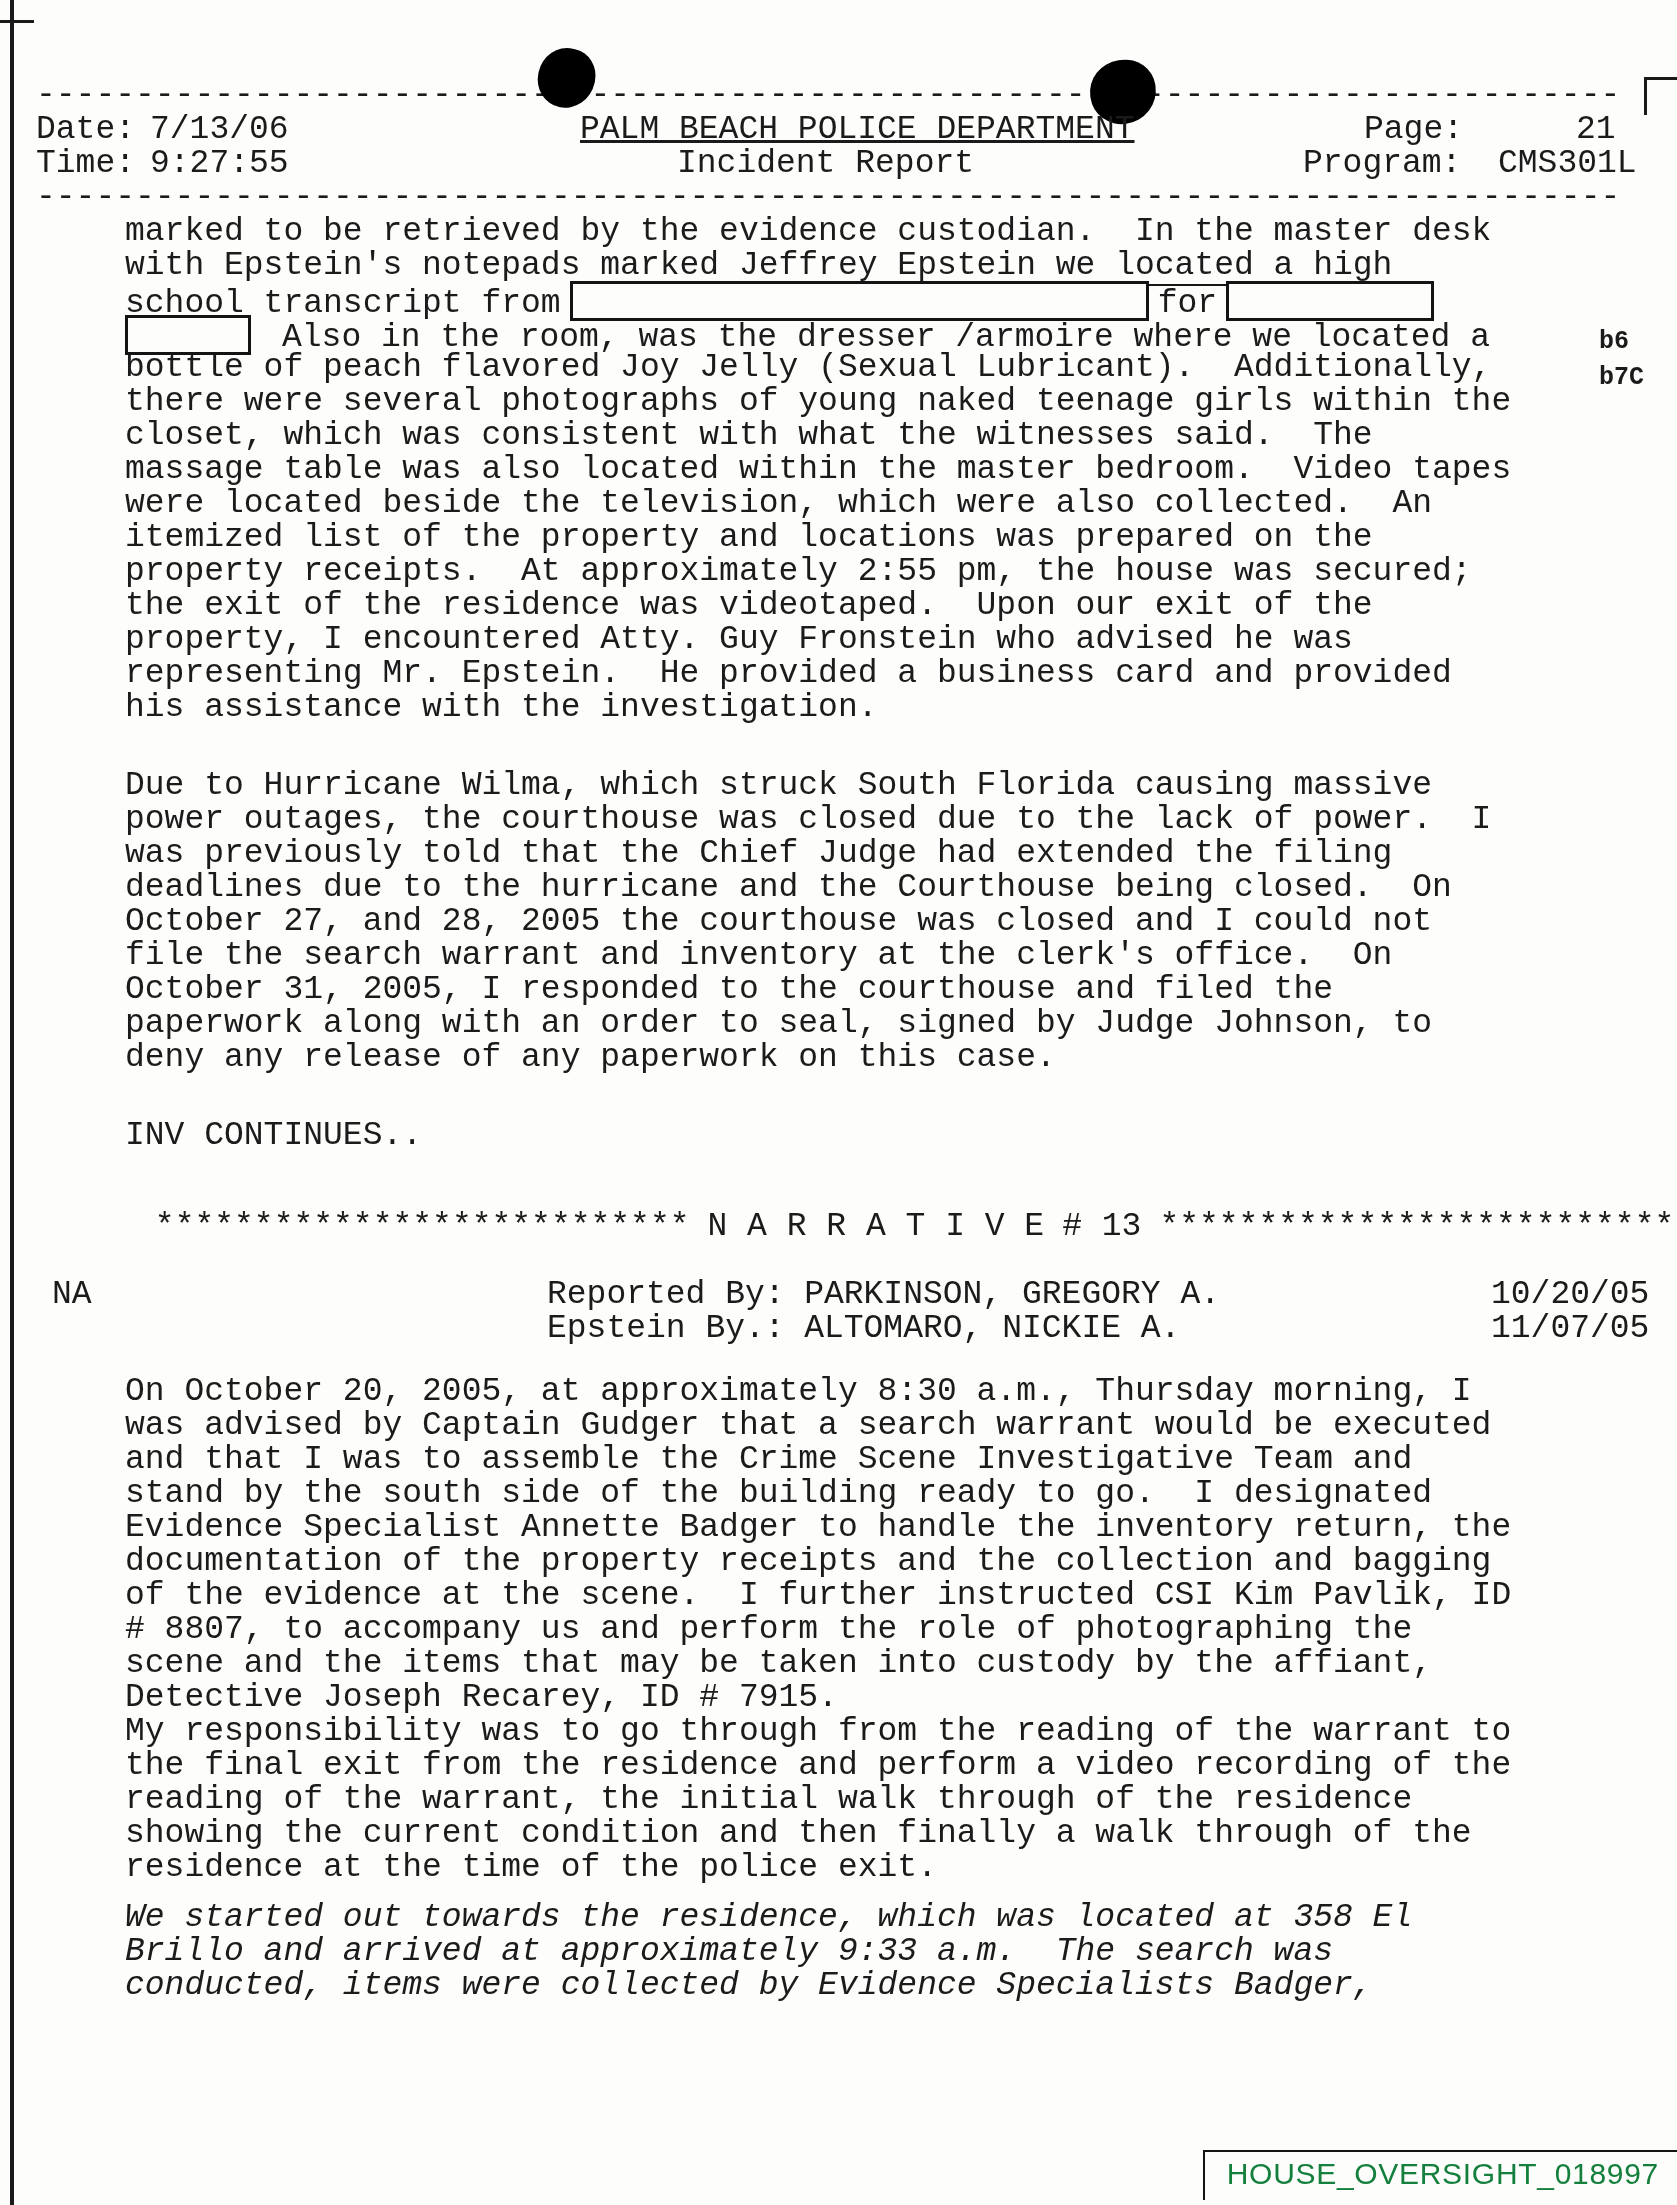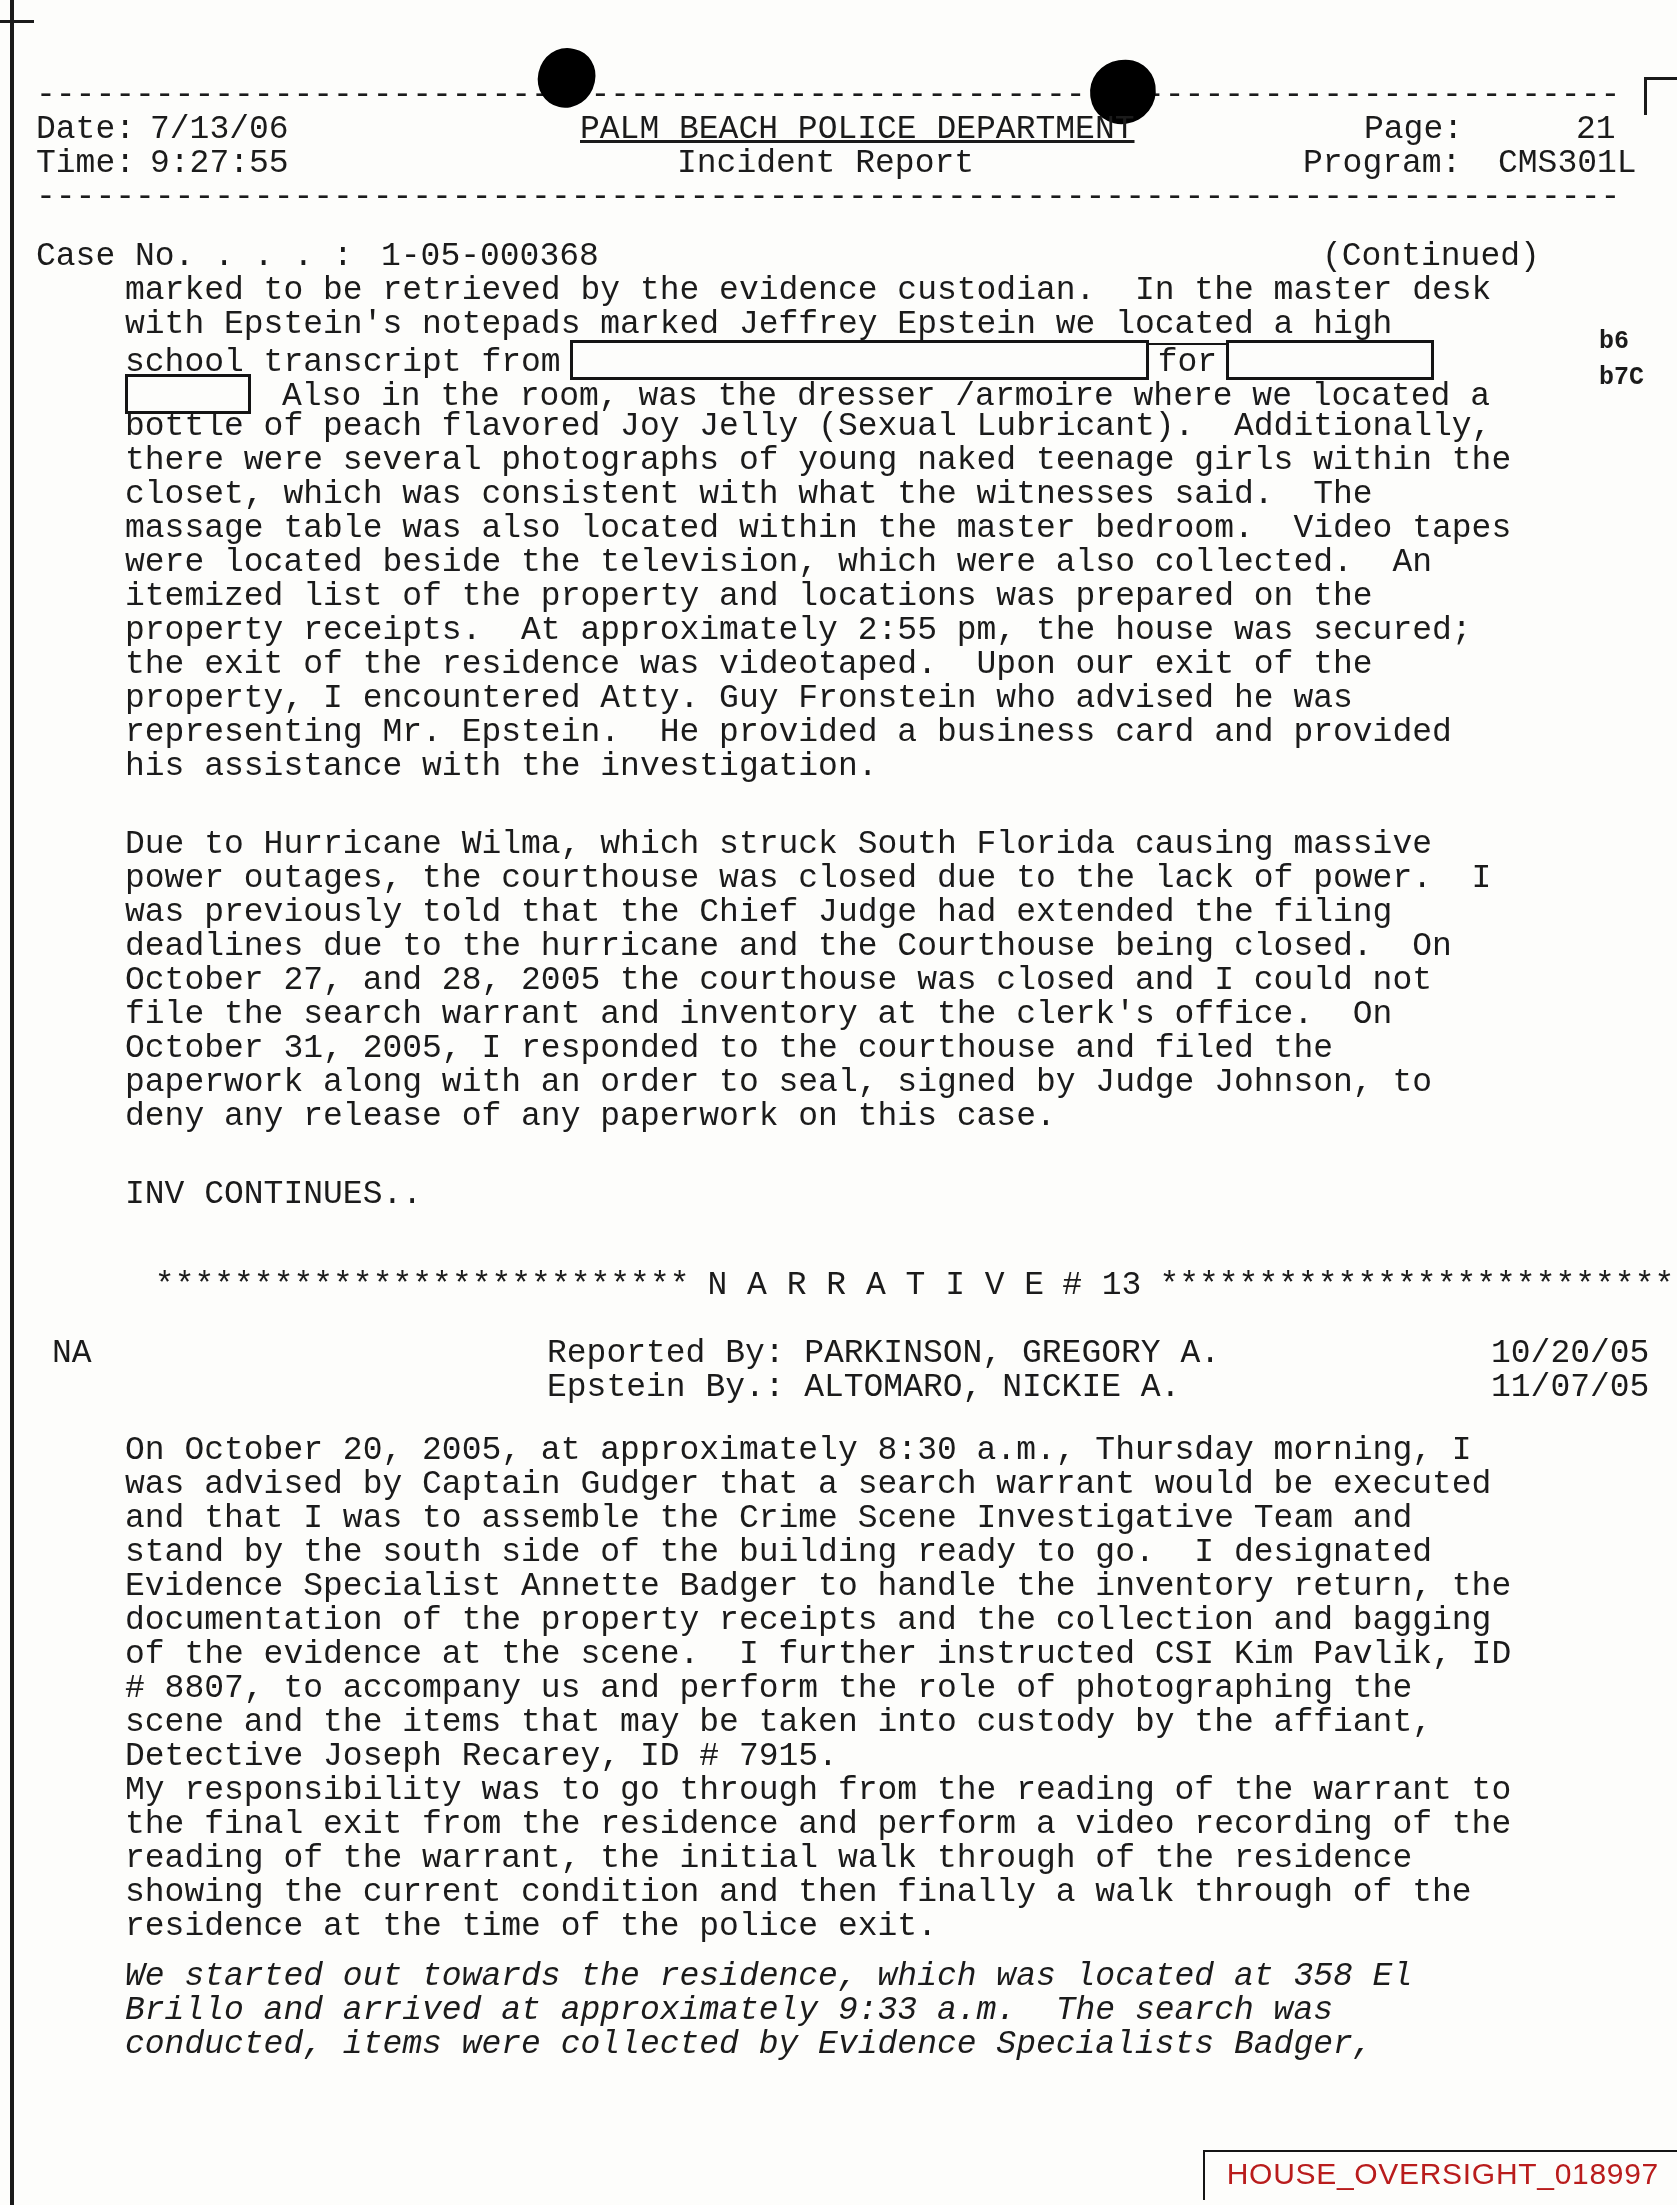--- a/index.html
+++ b/index.html
@@ -97,21 +97,21 @@
     right: 0;
     bottom: 5.2px;
     min-width: 423px;
     border-top: 2.6px solid #141414;
     border-left: 2.6px solid #141414;
     padding: 7.8px 18px 10.4px 22px;
     font-family: "Liberation Sans", "DejaVu Sans", sans-serif;
     font-size: 30px;
     line-height: 1;
     letter-spacing: 0.7px;
-    color: #b91c1c;
+    color: #15803d;
     text-align: right;
   }
 </style>
 </head>
 <body>
 
 <div class="page">
 
   <div class="edge-left"></div>
   <div class="tick-tl"></div>
@@ -139,25 +139,20 @@
     <div class="hrow">
       <span class="pos l-label">Time:</span>
       <span class="pos l-value">9:27:55</span>
       <span class="pos c-title">Incident Report</span>
       <span class="pos r-prog-l">Program:</span>
       <span class="pos r-prog-v">CMS301L</span>
     </div>
 
     <div class="dashes">--------------------------------------------------------------------------------</div>
 
-    <div class="hrow case-row">
-      <span class="pos case-label">Case No. . . . :</span>
-      <span class="pos case-value">1-05-000368</span>
-      <span class="pos case-cont">(Continued)</span>
-    </div>
 
     <div class="indent">
       <div class="pline"><span>marked to be retrieved by the evidence custodian.  In the master desk</span></div>
       <div class="pline"><span>with Epstein's notepads </span><span class="ul">marked Jeffrey Epstein we located a high</span></div>
       <div class="pline"><span>school transcript from</span><span class="redaction-box box-lg"></span><span>for</span><span class="redaction-box box-md"></span></div>
       <div class="pline"><span class="redaction-box box-sm"></span><span>Also in the room, was the dresser /armoire where we located a</span></div>
       <div class="pblock" style="margin-left:0;">bottle of peach flavored Joy Jelly (Sexual Lubricant).  Additionally,
 there were several photographs of young naked teenage girls within the
 closet, which was consistent with what the witnesses said.  The
 massage table was also located within the master bedroom.  Video tapes

